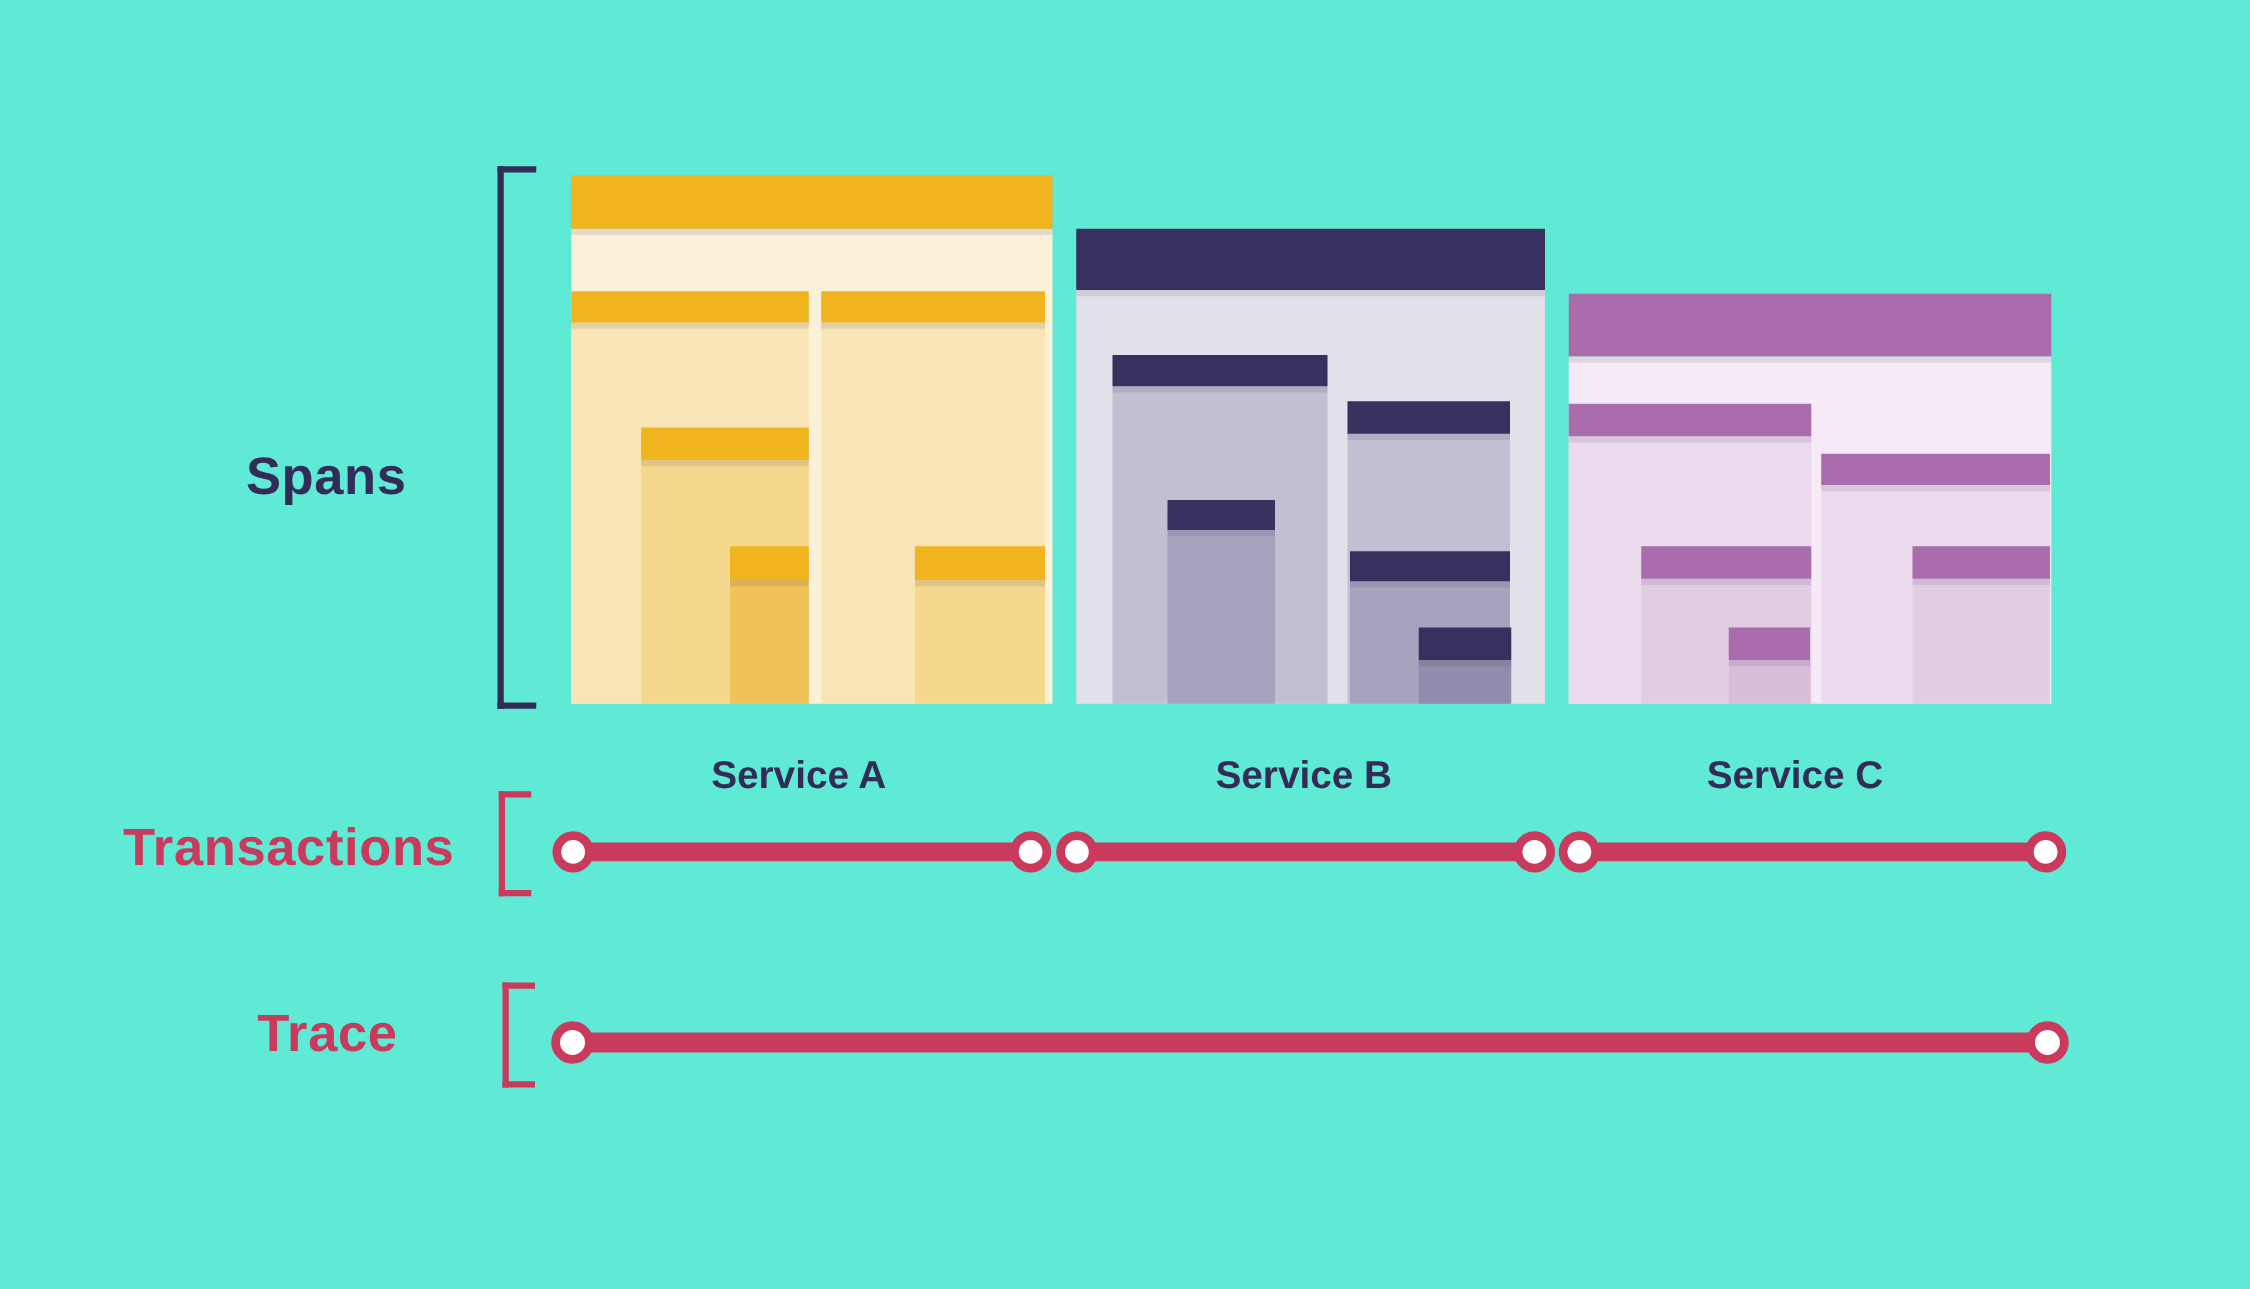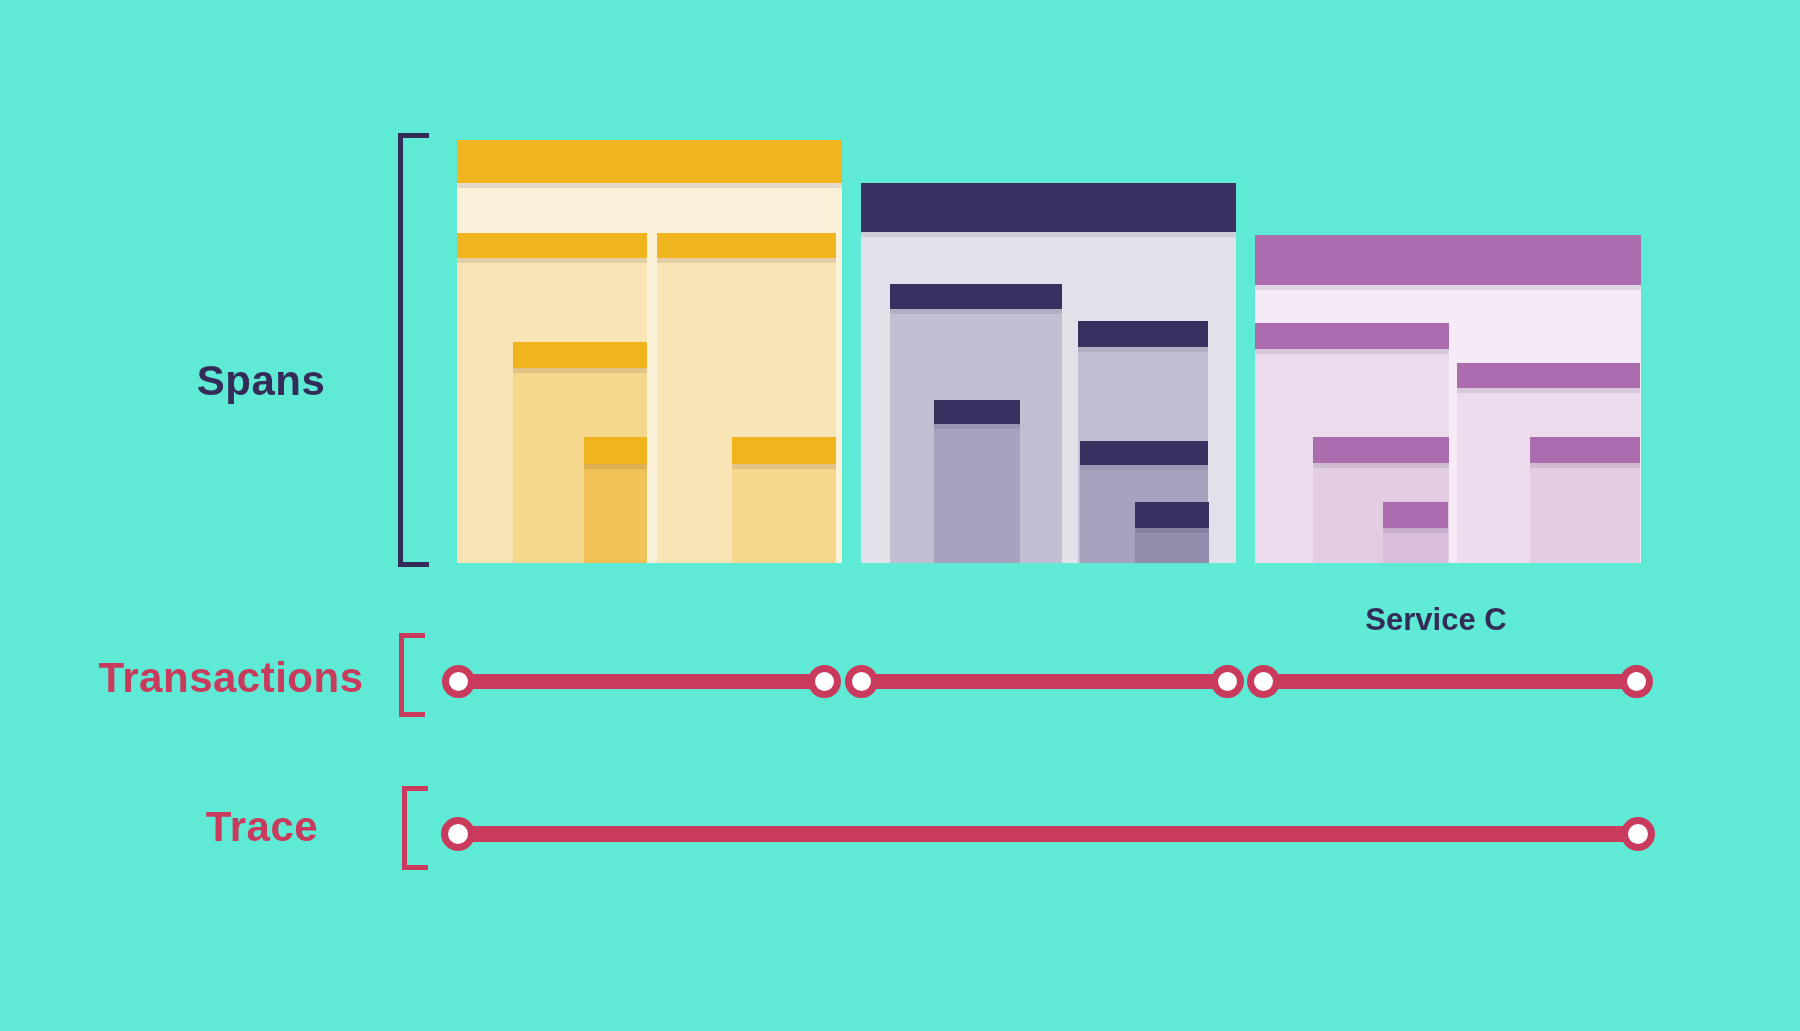--- a/index.html
+++ b/index.html
@@ -92,20 +92,22 @@
     </div>
 
   <div class="row-label" id="label-spans" style="color: rgb(52, 44, 88); top: 360px; left: -139px; width: 800px;">Spans</div>
   <div class="row-label" id="label-transactions" style="color: rgb(201, 58, 92); top: 657px; left: -169px; width: 800px;">Transactions</div>
   <div class="row-label" id="label-trace" style="color: rgb(201, 58, 92); top: 806px; left: -138px; width: 800px;">Trace</div>
 
   <div class="bracket" id="bracket-spans" style="left: 398px; top: 133px; width: 31px; height: 434px; border-left-width: 5px; border-top-width: 5px; border-bottom-width: 5px; border-color: rgb(52, 44, 88);"></div>
   <div class="bracket" id="bracket-transactions" style="left: 399px; top: 633px; width: 26px; height: 84px; border-left-width: 5px; border-top-width: 5px; border-bottom-width: 5px; border-color: rgb(201, 58, 92);"></div>
   <div class="bracket" id="bracket-trace" style="left: 402px; top: 786px; width: 26px; height: 84px; border-left-width: 5px; border-top-width: 5px; border-bottom-width: 5px; border-color: rgb(201, 58, 92);"></div>
 
+  <div class="service-label" id="service-label-0" style="color: rgb(52, 44, 88); top: 604px; left: 239px; width: 800px;">Service A</div>
+  <div class="service-label" id="service-label-1" style="color: rgb(52, 44, 88); top: 604px; left: 643px; width: 800px;">Service B</div>
   <div class="service-label" id="service-label-2" style="color: rgb(52, 44, 88); top: 604px; left: 1036px; width: 800px;">Service C</div>
 
   <div id="timeline-layer" class="layer">
       <div class="timeline-line" style="left: 458px; top: 673.5px; width: 366px; height: 15px; background: rgb(201, 58, 92);"></div>
       <div class="timeline-line" style="left: 861px; top: 673.5px; width: 366px; height: 15px; background: rgb(201, 58, 92);"></div>
       <div class="timeline-line" style="left: 1263px; top: 673.5px; width: 373px; height: 15px; background: rgb(201, 58, 92);"></div>
       <div class="timeline-line" style="left: 458px; top: 826px; width: 1180px; height: 16px; background: rgb(201, 58, 92);"></div>
       <div class="endpoint-circle" style="left: 441.5px; top: 664.5px; width: 33px; height: 33px; border: 7px solid rgb(201, 58, 92);"></div>
       <div class="endpoint-circle" style="left: 807.5px; top: 664.5px; width: 33px; height: 33px; border: 7px solid rgb(201, 58, 92);"></div>
       <div class="endpoint-circle" style="left: 844.5px; top: 664.5px; width: 33px; height: 33px; border: 7px solid rgb(201, 58, 92);"></div>

